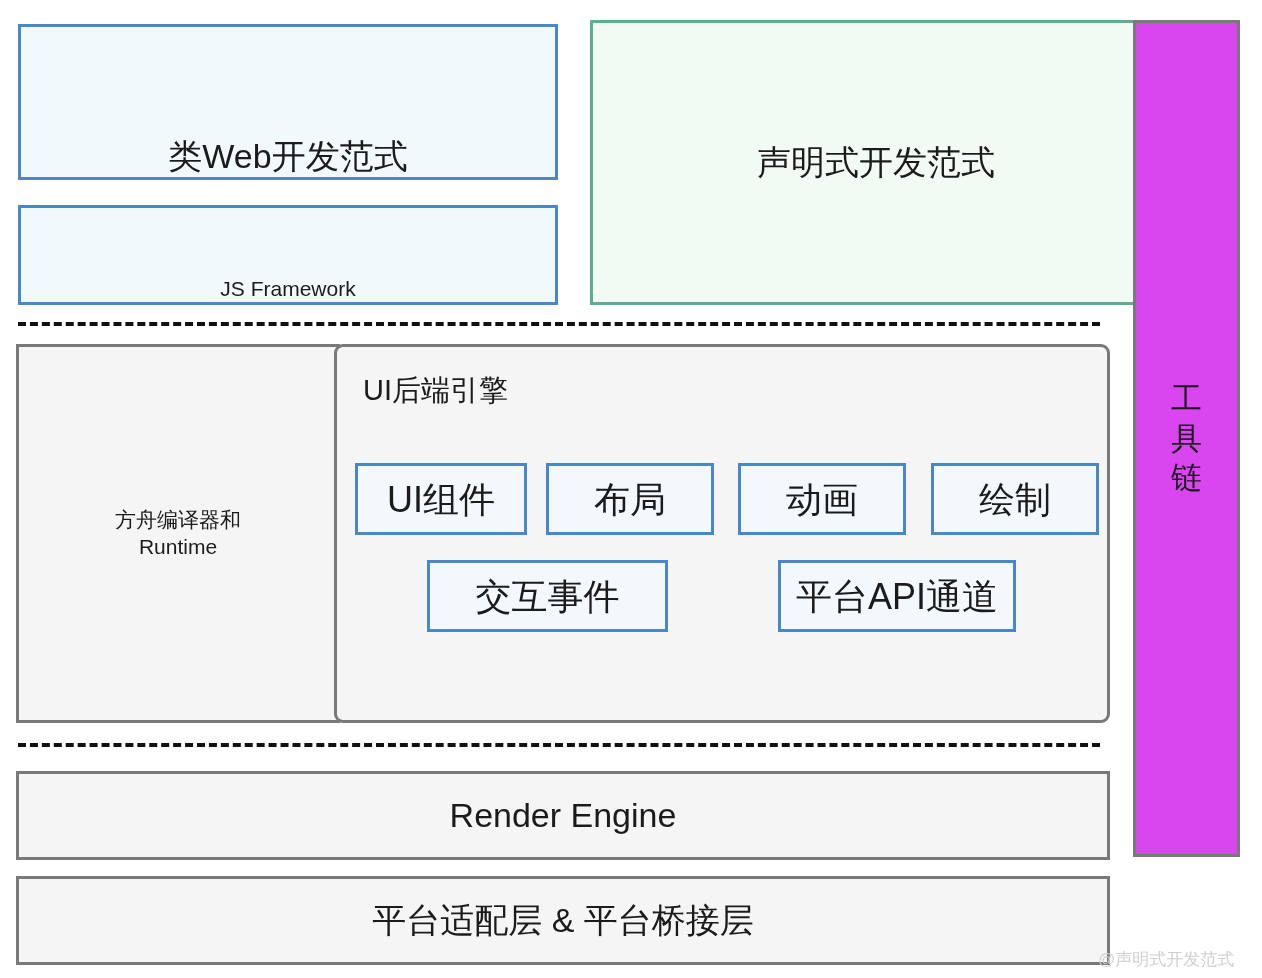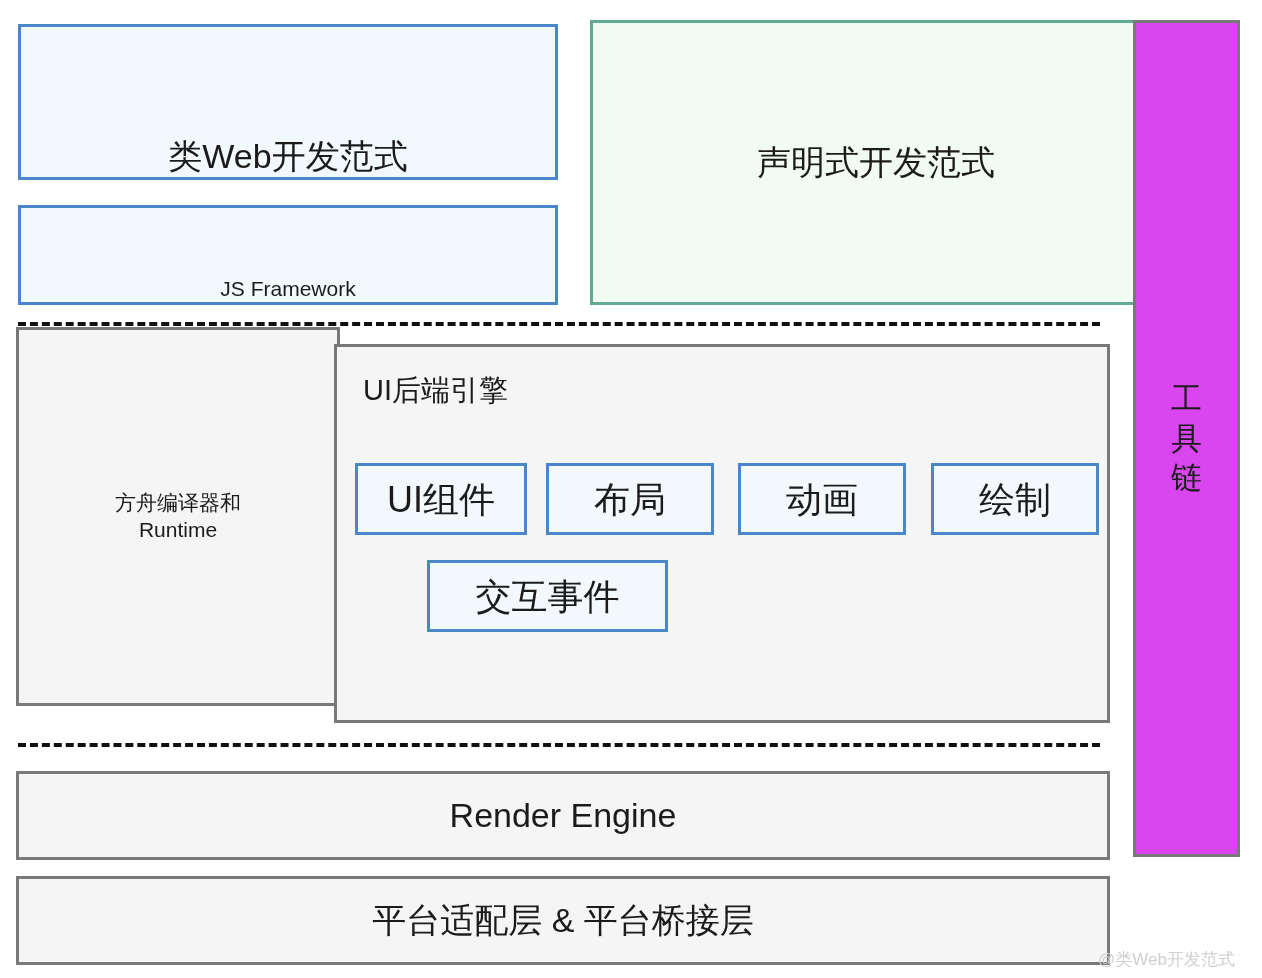--- a/index.html
+++ b/index.html
@@ -108,28 +108,28 @@
   <div class="box blue t-lg" style="left:18px; top:205px; width:540px; height:100px;">
     <span>JS Framework</span>
   </div>
 
   <div class="box green t-xl" style="left:590px; top:20px; width:572px; height:285px;">
     <span>声明式开发范式</span>
   </div>
 
   <div class="divider" style="left:18px; top:322px; width:1082px;"></div>
 
-  <div class="box gray t-lg" style="left:16px; top:327px; width:324px; height:379px;">
+  <div class="box gray t-lg" style="left:16px; top:344px; width:324px; height:379px;">
     <span>
       <span>方舟编译器和</span><br>
       <span>Runtime</span>
     </span>
   </div>
 
-  <div class="panel gray" style="left:334px; top:344px; width:776px; height:379px;">
+  <div class="panel gray" style="left:334px; top:344px; width:776px; height:379px;border-radius:9px;">
 
     <div class="panel-title">UI后端引擎</div>
 
     <div class="box blue-sub t-md" style="left:18px; top:116px; width:172px; height:72px;">
       <span>UI组件</span>
     </div>
 
     <div class="box blue-sub t-md" style="left:209px; top:116px; width:168px; height:72px;">
       <span>布局</span>
     </div>
@@ -139,31 +139,34 @@
     </div>
 
     <div class="box blue-sub t-md" style="left:594px; top:116px; width:168px; height:72px;">
       <span>绘制</span>
     </div>
 
     <div class="box blue-sub t-md" style="left:90px; top:213px; width:241px; height:72px;">
       <span>交互事件</span>
     </div>
 
+    <div class="box blue-sub t-md" style="left:441px; top:213px; width:238px; height:72px;">
+      <span>平台API通道</span>
+    </div>
   </div>
 
   <div class="divider" style="left:18px; top:743px; width:1082px;"></div>
 
   <div class="box gray t-xl" style="left:16px; top:771px; width:1094px; height:89px;">
     <span>Render Engine</span>
   </div>
 
   <div class="box gray t-xl" style="left:16px; top:876px; width:1094px; height:89px;">
     <span>平台适配层 &amp; 平台桥接层</span>
   </div>
 
   <div class="box gray-white" style="left:1133px; top:20px; width:107px; height:837px;">
     <span class="vertical-label">工具链</span>
   </div>
 
-  <div class="watermark" style="left:1098px; top:948px;">@类Web开发范式</div>
+  <div class="watermark" style="left:1098px; top:948px;">@声明式开发范式</div>
 
 </div>
 
 </body></html>

